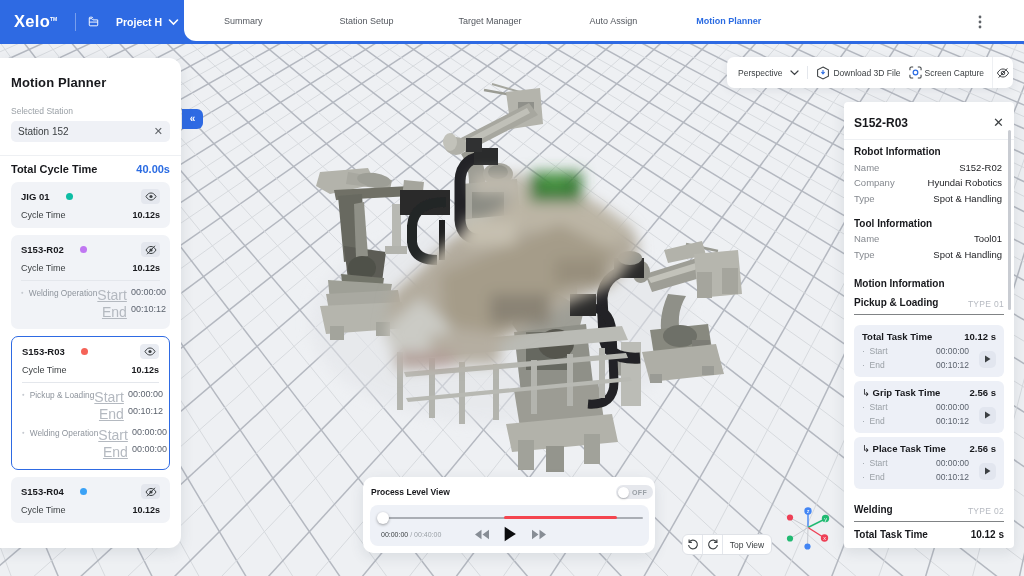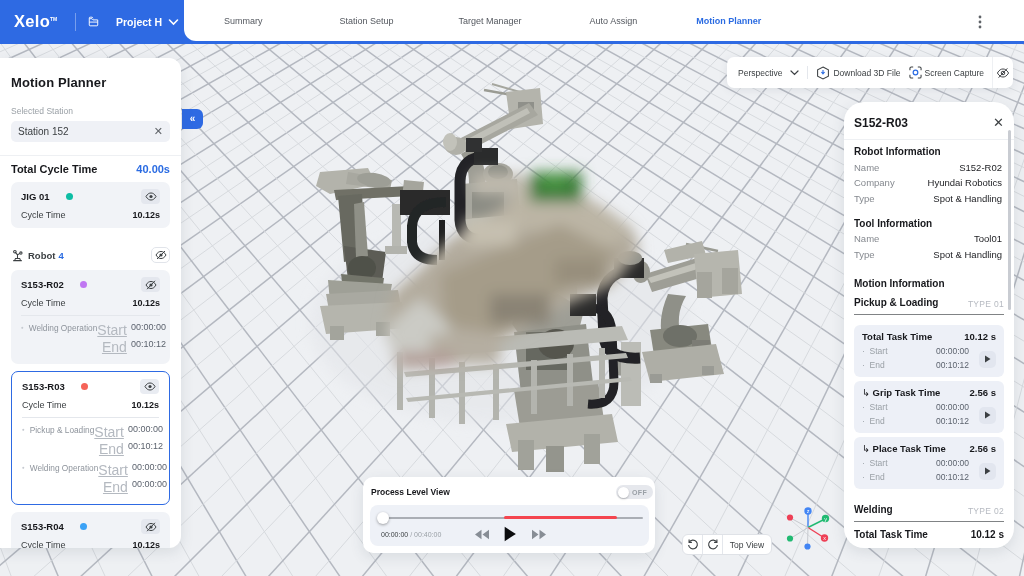--- a/index.html
+++ b/index.html
@@ -48,21 +48,21 @@
   .chr { height:1px; background:#e4e7ec; margin:7px 0 6px; }
   .oprow { display:flex; font-size:8.3px; color:#8e949c; margin-top:2px; white-space:nowrap;}
   .oprow .bu { color:#c5c9cf; margin-right:5px; font-size:4.5px; padding-top:3px;}
   .opnm { padding-top:1px; }
   .optimes { margin-left:auto; text-align:right; }
   .otr { display:flex; justify-content:flex-end; margin-bottom:1px;}
   .otr .k { color:#b4b9c0; margin-right:4px; font-size:14px;text-decoration:underline;}
   .otr .v { color:#5c636e; font-size:9px; }
   
   #rp { position:absolute; left:844px; top:102px; width:170px; height:446px; background:#fff;
-        border-radius:20px; box-shadow:0 4px 14px rgba(60,70,90,.12); overflow:hidden; }
+        border-radius:4px; box-shadow:0 4px 14px rgba(60,70,90,.12); overflow:hidden; }
   #rp h2 { font-size:12px; color:#17181c; margin:13px 10px 0; display:flex; align-items:center;}
   #rp h2 .x { margin-left:auto; font-weight:normal; color:#3c4043; font-size:13px;}
   #rp .hr2 { height:1px; background:#eef0f3; margin:9px 0 0; }
   .rsec { font-size:10px; font-weight:bold; color:#17181c; margin:6px 10px 0; display:flex; }
   .rsec .typ { margin-left:auto; font-weight:normal; color:#b6bac1; font-size:8.5px; letter-spacing:0.3px; padding-top:2px;}
   .rrow { display:flex; font-size:9.5px; color:#85898f; margin:4.5px 12px 0 10px; }
   .rrow b { margin-left:auto; color:#1c1d21; font-weight:normal; }
   .mhr { height:1px; background:#3c4043; margin:5px 10px 0; opacity:0.65;}
   .tcard { margin:4px 10px 0; background:#edf0f7; border-radius:6px; padding:6px 8px 7px; position:relative; }
   .tcard .tr1 { display:flex; font-size:9.5px; font-weight:bold; color:#17181c; }
@@ -357,36 +357,20 @@
         <span class="dot" style="background:#0dbda4"></span>
       <span class="ceye">
           <svg width="12" height="9" viewBox="0 0 12 9">
             <path d="M1 4.5 C2.6 1.8 4.2 1 6 1 s3.4 0.8 5 3.5 C9.4 7.2 7.8 8 6 8 S2.6 7.2 1 4.5 Z" fill="none" stroke="#3c4043" stroke-width="1"></path>
             <circle cx="6" cy="4.5" r="1.6" fill="#3c4043"></circle>
           </svg>
         </span>
       </div>
     <div class="crow2">Cycle Time <b>10.12s</b></div>
   </div>
-  <div class="secrow" style="margin-top:19px">
-    <svg width="13" height="13" viewBox="0 0 13 13">
-        <path d="M2.2 11.6 h8.6 M3.6 11.6 l0.9-2.2 h4.2 l0.9 2.2 M6.5 9.4 V5.8 L4.1 3.2 M6.5 5.8 l2.6-1.4" fill="none" stroke="#3c4043" stroke-width="1.05"></path>
-        <circle cx="3.9" cy="2.7" r="1.3" fill="none" stroke="#3c4043" stroke-width="1.05"></circle>
-        <circle cx="9.9" cy="4" r="1.15" fill="none" stroke="#3c4043" stroke-width="1.05"></circle>
-      </svg>
-    <span class="nm">Robot</span>
-      <span class="cnt">4</span>
-    <span class="eyebtn">
-        <svg width="12" height="10" viewBox="0 0 12 10">
-          <path d="M1 5 C2.6 2.3 4.2 1.5 6 1.5 s3.4 0.8 5 3.5 C9.4 7.7 7.8 8.5 6 8.5 S2.6 7.7 1 5 Z" fill="none" stroke="#3c4043" stroke-width="1"></path>
-          <circle cx="6" cy="5" r="1.6" fill="#3c4043"></circle>
-          <path d="M2 9 L10 1" stroke="#3c4043" stroke-width="1"></path>
-        </svg>
-      </span>
-  </div>
   <div class="card">
     <div class="crow1">
         <span class="t">S153-R02</span>
         <span class="dot" style="background:#c077f2"></span>
       <span class="ceye">
           <svg width="12" height="10" viewBox="0 0 12 10">
             <path d="M1 5 C2.6 2.3 4.2 1.5 6 1.5 s3.4 0.8 5 3.5 C9.4 7.7 7.8 8.5 6 8.5 S2.6 7.7 1 5 Z" fill="none" stroke="#3c4043" stroke-width="1"></path>
             <circle cx="6" cy="5" r="1.6" fill="#3c4043"></circle>
             <path d="M2 9.2 L10 0.8" stroke="#3c4043" stroke-width="1"></path>
           </svg>

